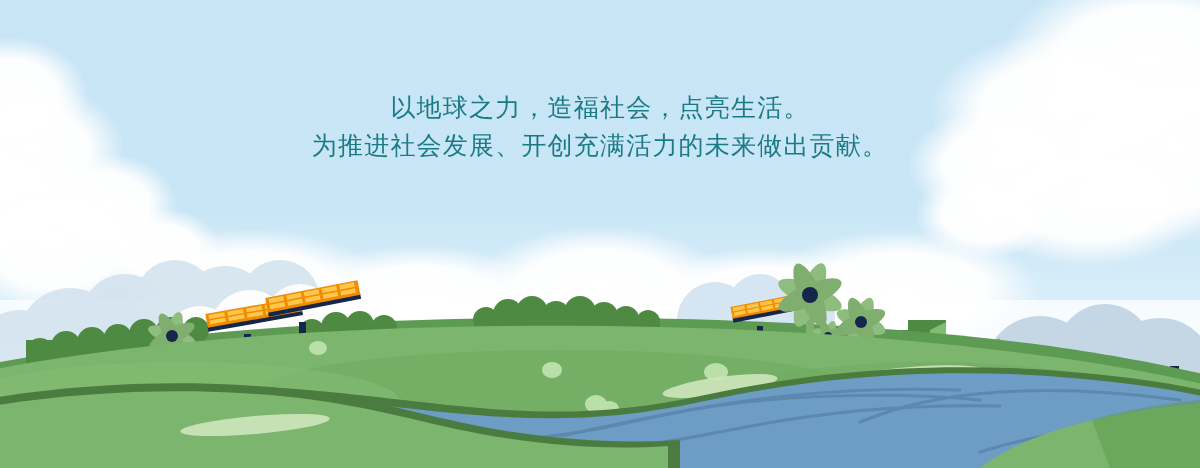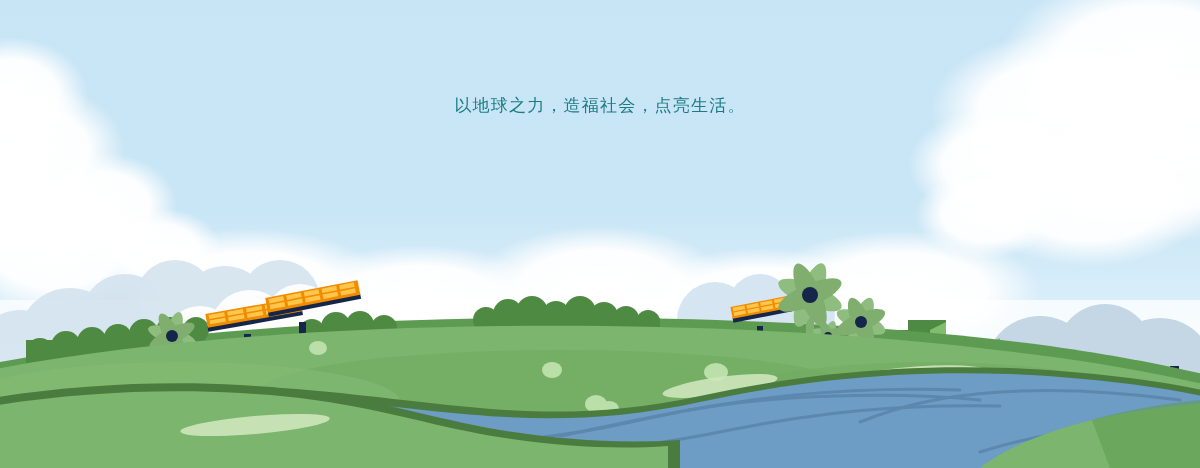--- a/index.html
+++ b/index.html
@@ -15,22 +15,22 @@
   .scene{position:absolute;inset:0;width:100%;height:100%;display:block;}
   .tagline{
     position:absolute;left:0;right:0;top:88px;
     text-align:center;
     line-height:38px;
     z-index:5;
     pointer-events:none;
   }
   .tagline .line{
     display:block;
-    font-family:Liberation Mono, monospace;
-    font-size:17px;
+    font-family:Liberation Sans, sans-serif;
+    font-size:25px;
     letter-spacing:1.2px;
     color:#1b7b84;
     white-space:nowrap;
     text-align:center;
   }
 </style>
 </head>
 <body>
 
 <div class="banner">
@@ -356,15 +356,16 @@
       <ellipse cx="255" cy="425" rx="75" ry="9" transform="rotate(-5 255 425)"></ellipse>
     </g>
 
     <path d="M1220,468 L1220,402 C1160,406 1110,414 1070,426 C1030,438 1000,452 980,468 Z" fill="#7cb56d"></path>
     <path d="M1220,468 L1220,398 C1170,402 1126,410 1092,420 L1110,468 Z" fill="#5e9b52" opacity="0.55"></path>
 
   </svg>
 
   <div class="tagline">
     <span class="line">以地球之力，造福社会，点亮生活。</span>
+    <span class="line">为推进社会发展、开创充满活力的未来做出贡献。</span>
   </div>
 
 </div>
 
 </body></html>

